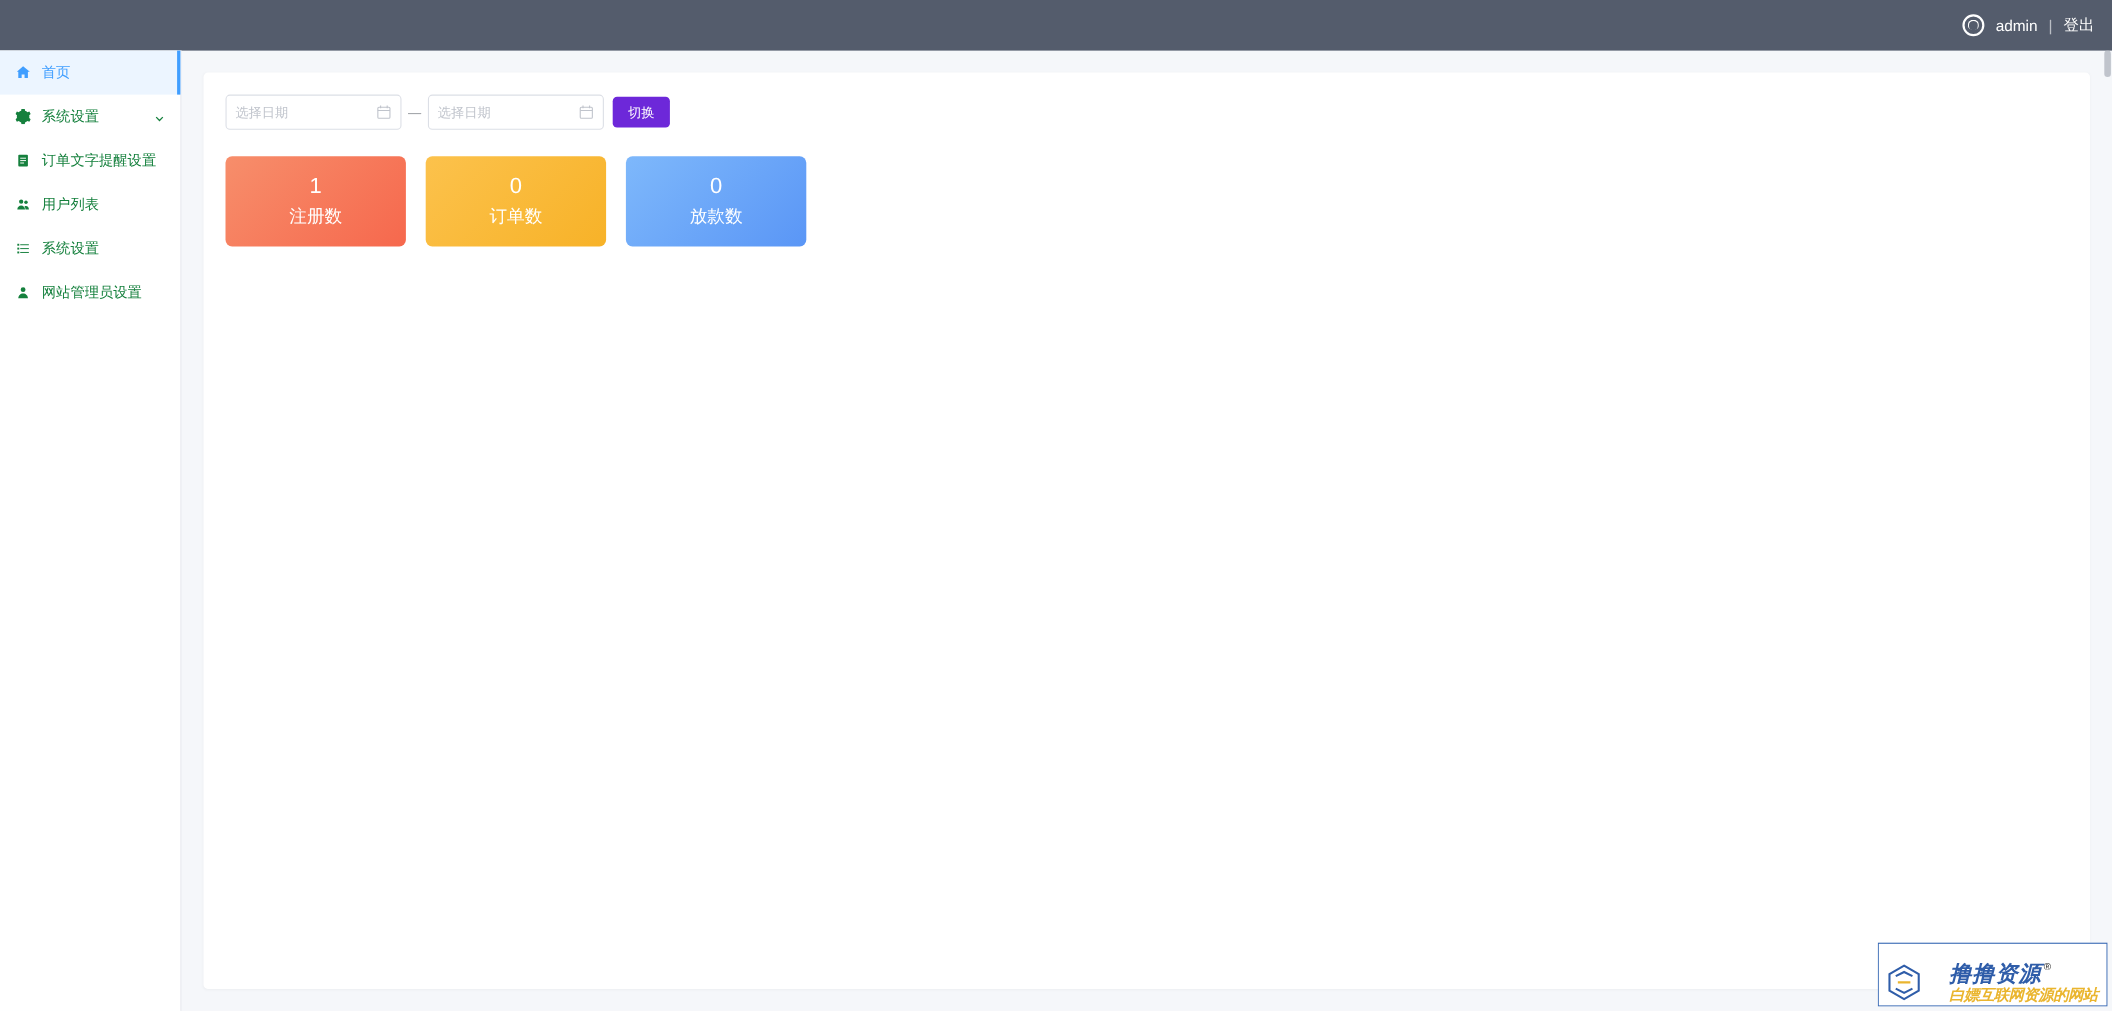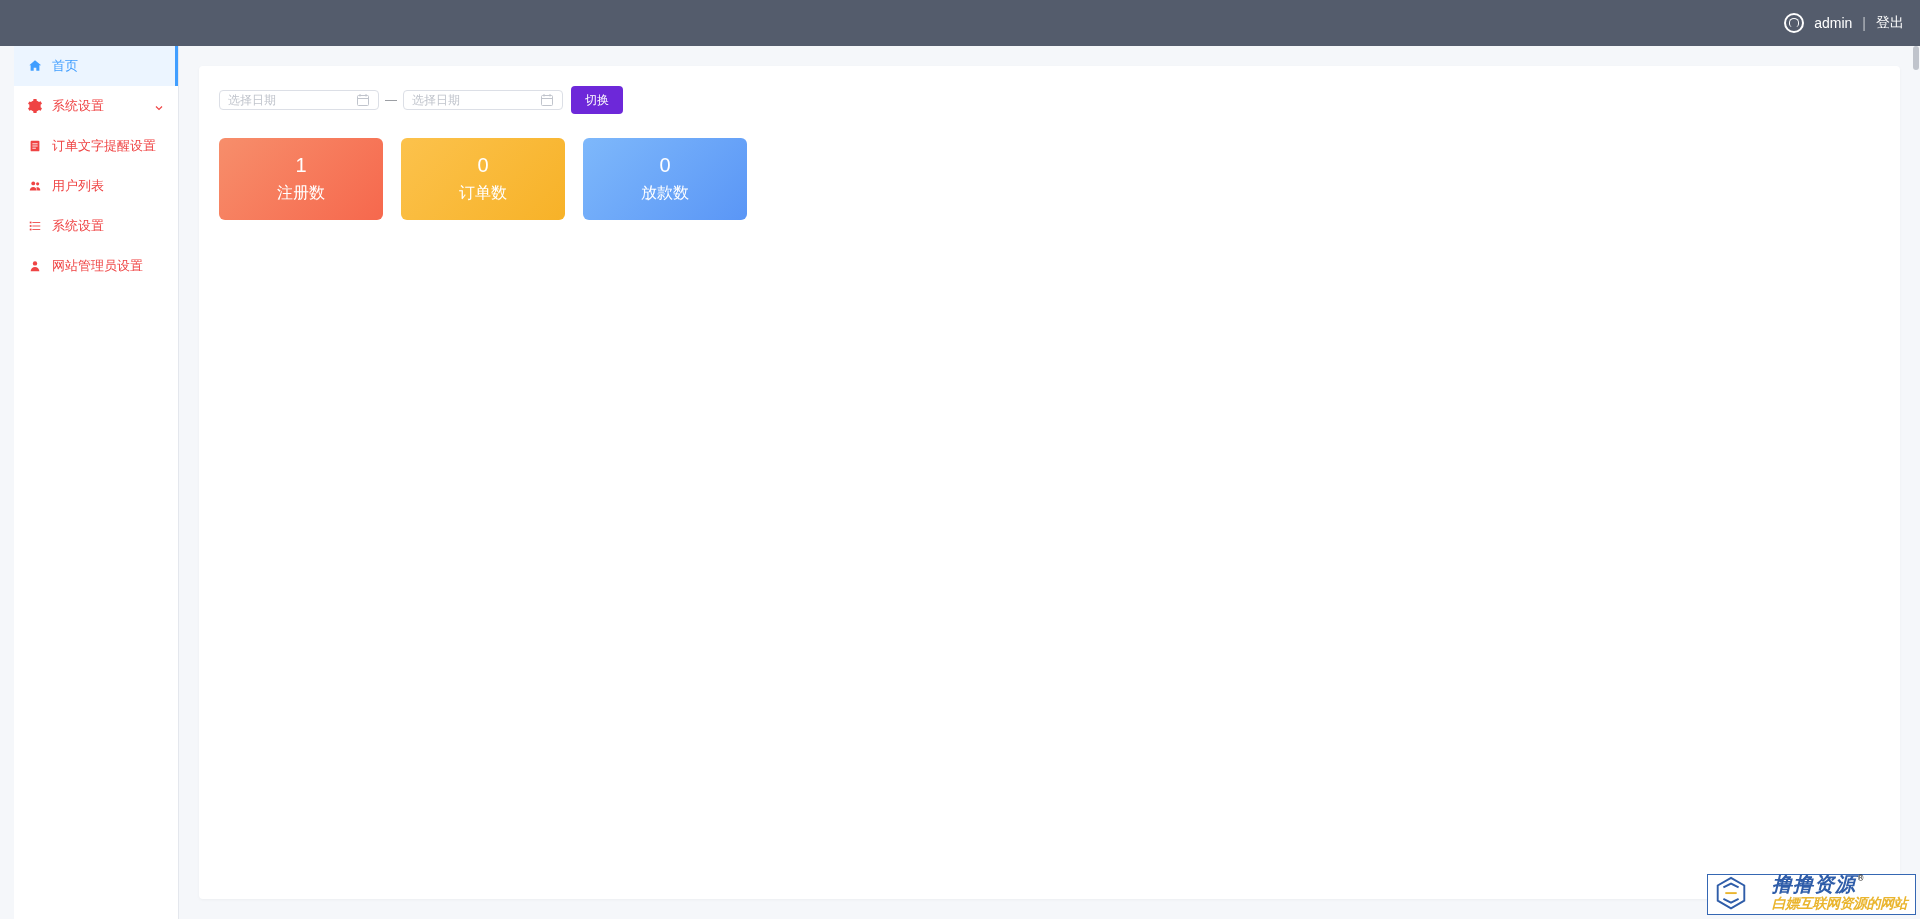--- a/index.html
+++ b/index.html
@@ -40,38 +40,37 @@
       border-bottom: none;
       transform: translateY(-1px);
     }
     .header .divider { opacity: .6; }
     .logout { cursor: pointer; }
 
     
     .layout {
       display: flex;
       height: calc(919px - 46px);
-      padding-left: 14px;
     }
 
     
     .sidebar {
       width: 165px;
       background: #fff;
       border-right: 1px solid #e4e7ed;
       padding-top: 0;
       flex-shrink: 0;
     }
     .sidebar-item {
       height: 40px;
       display: flex;
       align-items: center;
       padding: 0 14px;
       font-size: 13px;
-      color: #ef4444;
+      color: #15803d;
       cursor: pointer;
       position: relative;
       gap: 10px;
     }
     .sidebar-item.active {
       color: #409eff;
       background: #ecf5ff;
     }
     .sidebar-item.active::after {
       content: "";
@@ -135,21 +134,21 @@
     .date-wrapper {
       display: flex;
       align-items: center;
       gap: 6px;
     }
     .date-input {
       display: flex;
       align-items: center;
       border: 1px solid #dcdfe6;
       border-radius: 4px;
-      height: 20px;
+      height: 32px;
       width: 160px;
       padding: 0 8px;
       background: #fff;
       color: #c0c4cc;
       font-size: 12px;
       justify-content: space-between;
     }
     .date-input input {
       border: none;
       outline: none;
@@ -195,25 +194,24 @@
     .stat-yellow { background: linear-gradient(135deg, #fcc24c 0%, #f7b228 100%); }
     .stat-blue   { background: linear-gradient(135deg, #7eb8fb 0%, #5a96f6 100%); }
 
     
     .watermark {
       position: fixed;
       right: 4px;
       bottom: 4px;
       border: 1px solid #3567b3;
       background: #fff;
-      padding: 0 8px 2px 4px;
+      padding: 17px 8px 2px 4px;
       display: flex;
       align-items: center;
       gap: 22px;
-      font-family: Liberation Mono, monospace;
     }
     .wm-logo {
       width: 38px; height: 34px;
       display: flex; align-items: center; justify-content: center;
     }
     .wm-text { display: flex; flex-direction: column; line-height: 1.1; }
     .wm-title {
       font-size: 20px;
       font-weight: 700;
       font-style: italic;

